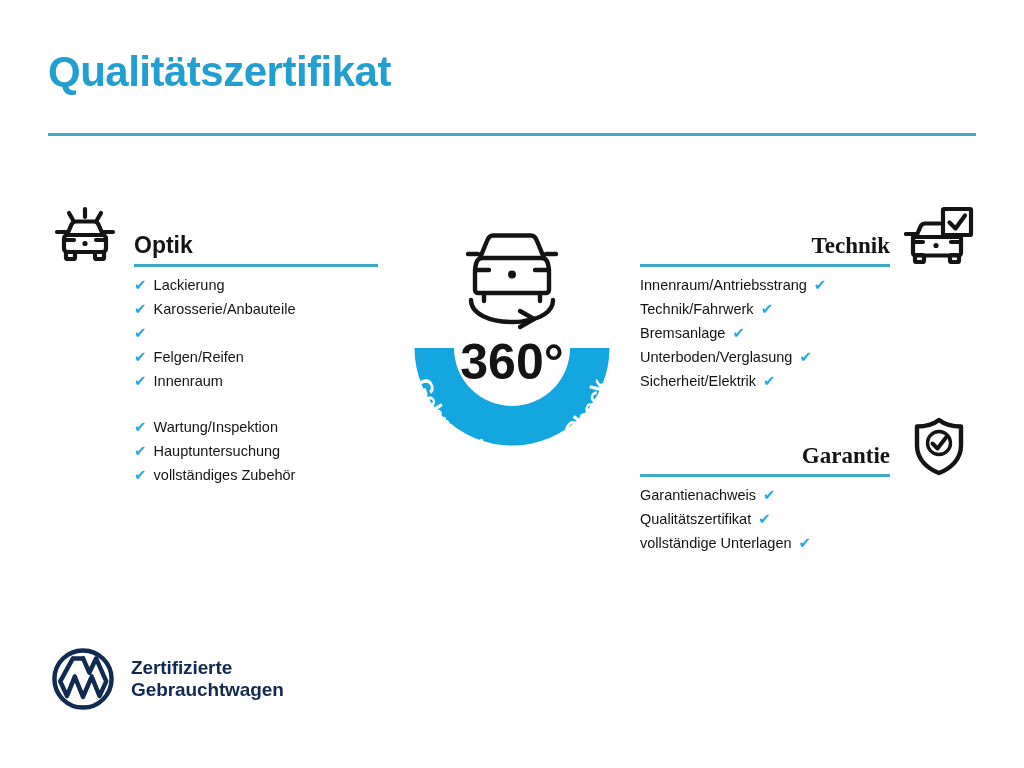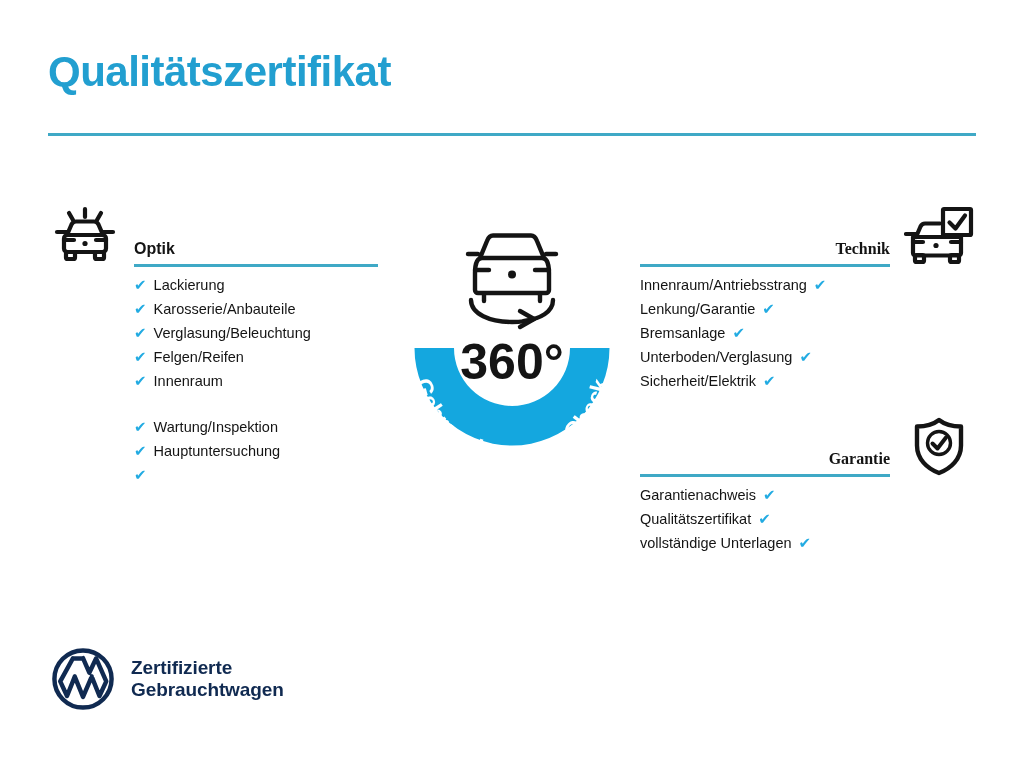--- a/index.html
+++ b/index.html
@@ -69,21 +69,21 @@
     display: flex;
     align-items: center;
     justify-content: center;
   }
   .left-col .sec-icon  { left: 0; }
   .right-col .sec-icon { right: 0; }
 
   .sec-title {
     position: absolute;
     bottom: 16px;
-    font-size: 16px;
+    font-size: 23px;
     font-weight: bold;
     color: #141414;
     line-height: 1;
     white-space: nowrap;
   }
   .left-col  .sec-title { left: 86px; }
   .right-col .sec-title { right: 86px; font-family: Liberation Serif, serif; }
 
   .sec-rule {
     position: absolute;
@@ -187,21 +187,20 @@
       <li class="check-item">
           <span class="tick">✔</span>
           <span>Lackierung</span>
         </li>
       <li class="check-item">
           <span class="tick">✔</span>
           <span>Karosserie/Anbauteile</span>
         </li>
       <li class="check-item">
           <span class="tick">✔</span>
-          <span>Verglasung/Beleuchtung</span>
         </li>
       <li class="check-item">
           <span class="tick">✔</span>
           <span>Felgen/Reifen</span>
         </li>
       <li class="check-item">
           <span class="tick">✔</span>
           <span>Innenraum</span>
         </li>
     </ul>
@@ -212,20 +211,21 @@
       <li class="check-item">
           <span class="tick">✔</span>
           <span>Wartung/Inspektion</span>
         </li>
       <li class="check-item">
           <span class="tick">✔</span>
           <span>Hauptuntersuchung</span>
         </li>
       <li class="check-item">
           <span class="tick">✔</span>
+          <span>vollständiges Zubehör</span>
         </li>
     </ul>
   </div>
 
   <div class="section right-col sec-technik">
     <div class="sec-head">
       <span class="sec-icon">
         <svg width="70" height="60" viewBox="0 0 70 60" fill="none" stroke="#141414" stroke-width="4.2" stroke-linecap="round" stroke-linejoin="round">
           <rect x="39" y="3" width="28" height="26" rx="1" fill="none"></rect>
           <path d="M45.5 16.5 L51.5 22.5 L61 9.5"></path>
@@ -242,21 +242,21 @@
       <span class="sec-title">Technik</span>
       <span class="sec-rule"></span>
     </div>
     <ul class="check-list">
       <li class="check-item">
           <span class="tick">✔</span>
           <span>Innenraum/Antriebsstrang</span>
         </li>
       <li class="check-item">
           <span class="tick">✔</span>
-          <span>Lenkung/Garantie</span>
+          <span>Technik/Fahrwerk</span>
         </li>
       <li class="check-item">
           <span class="tick">✔</span>
           <span>Bremsanlage</span>
         </li>
       <li class="check-item">
           <span class="tick">✔</span>
           <span>Unterboden/Verglasung</span>
         </li>
       <li class="check-item">

